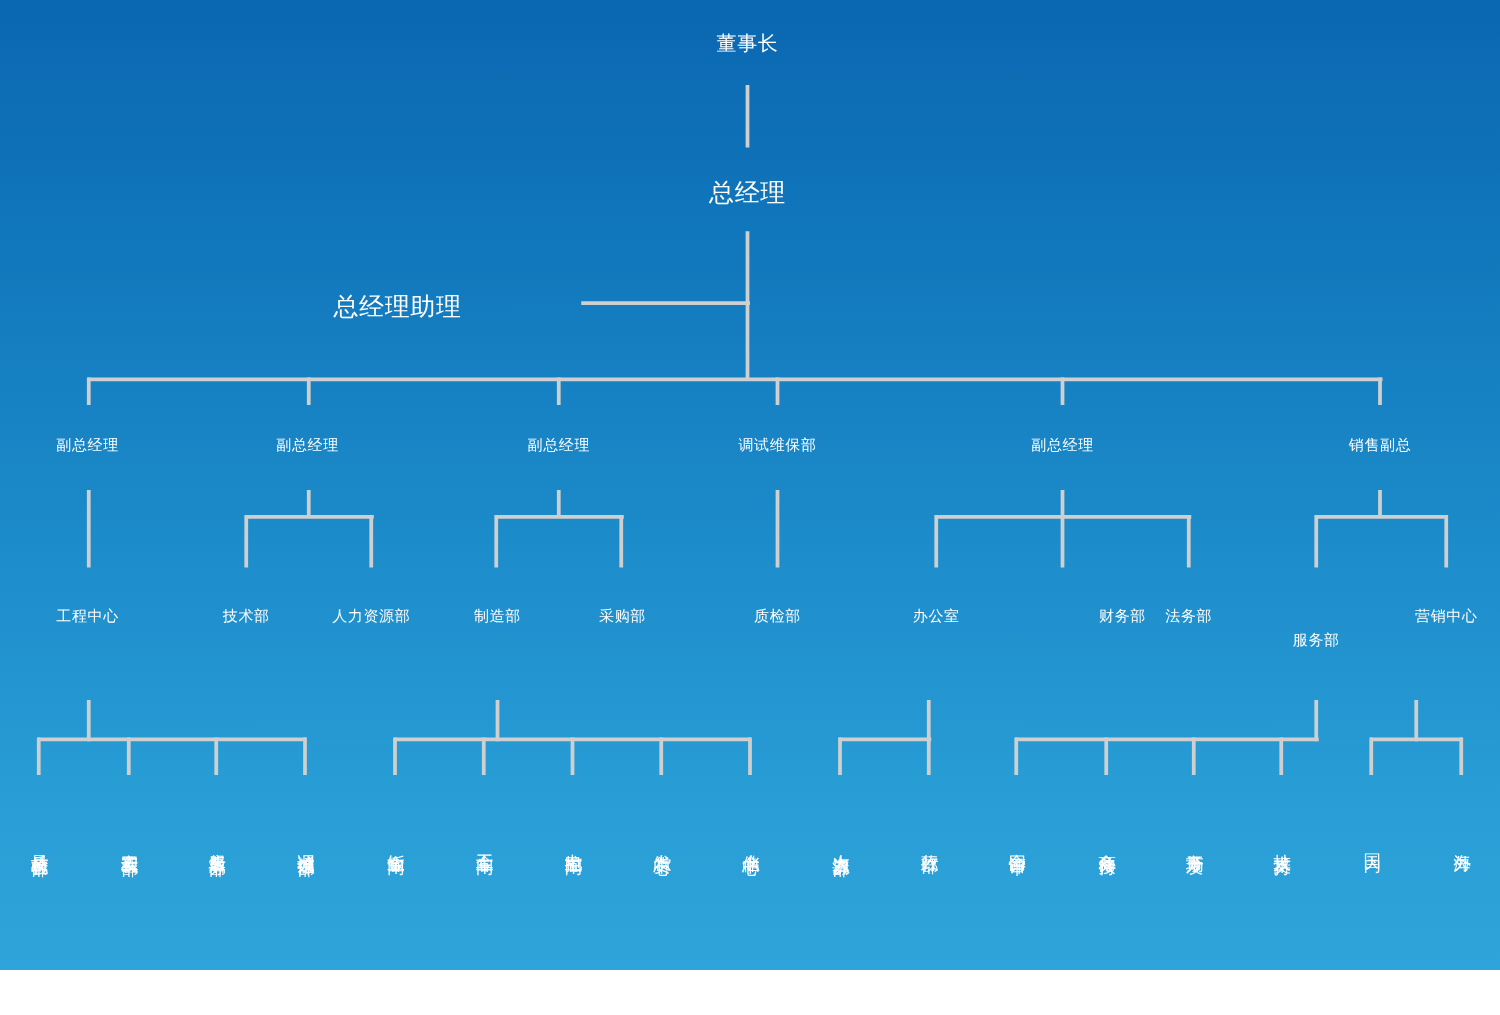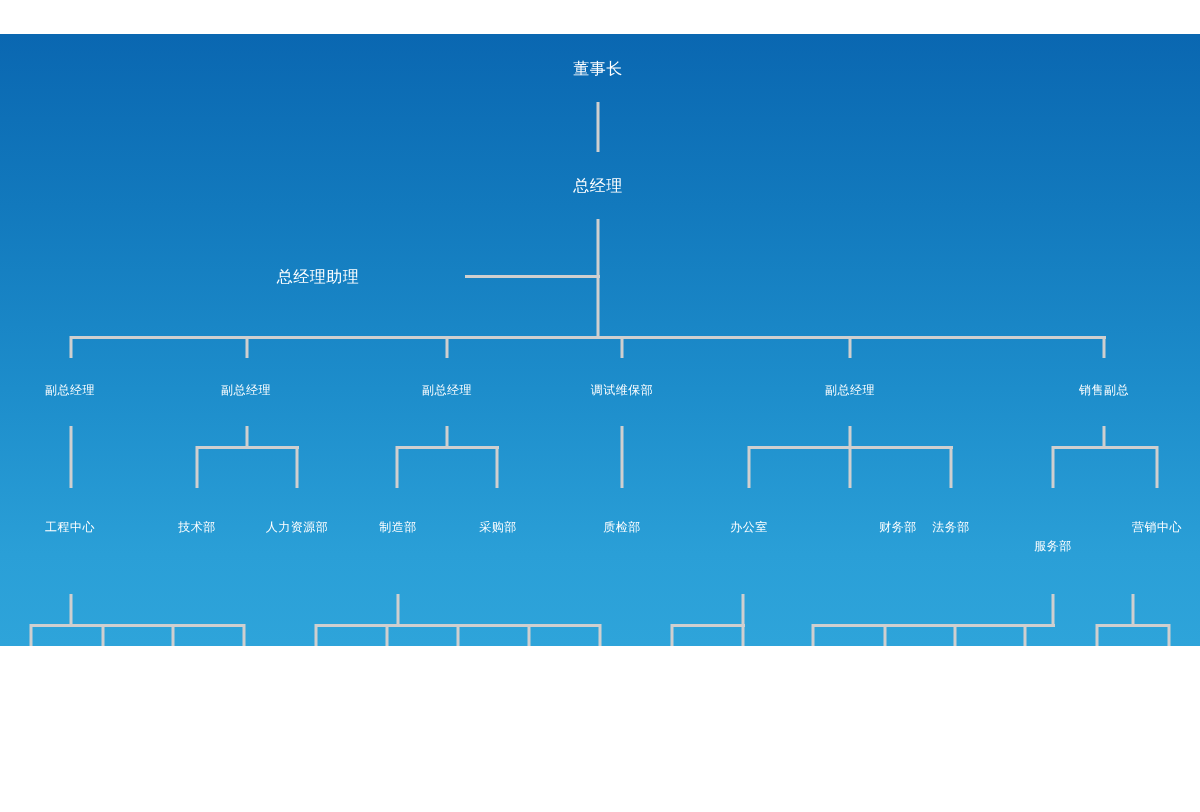--- a/index.html
+++ b/index.html
@@ -8,37 +8,36 @@
   }
   body {
     width: 1200px;
     height: 812px;
     overflow: hidden;
     font-family: "DejaVu Sans", "Liberation Sans", sans-serif;
   }
   #org-chart {
     position: relative;
     width: 1200px;
-    height: 612px;
+    height: 776px;
     background: linear-gradient(to bottom, #0a67b1 0%, #1279bd 28%, #1d8dcb 58%, #2a9fd7 85%, #2ea4da 100%);
     overflow: hidden;
-    margin-top: 34px;
   }
   .node {
     position: absolute;
     color: #ffffff;
     font-size: 15px;
     line-height: 1.15;
     white-space: nowrap;
     transform: translateX(-50%);
     text-align: center;
     letter-spacing: 0.5px;
   }
   .node.lvl0 { font-size: 16px; }
-  .node.lvl1 { font-size: 16px; }
+  .node.lvl1 { font-size: 20px; }
   .node.lvl2 { font-size: 12px; }
   .node.lvl3 { font-size: 12px; }
   .node.lvl4 { font-size: 14px; }
   .node.vertical {
     writing-mode: vertical-rl;
     text-orientation: upright;
     transform: translateX(-50%);
     letter-spacing: 1px;
     line-height: 1.05;
     top: 672px;

